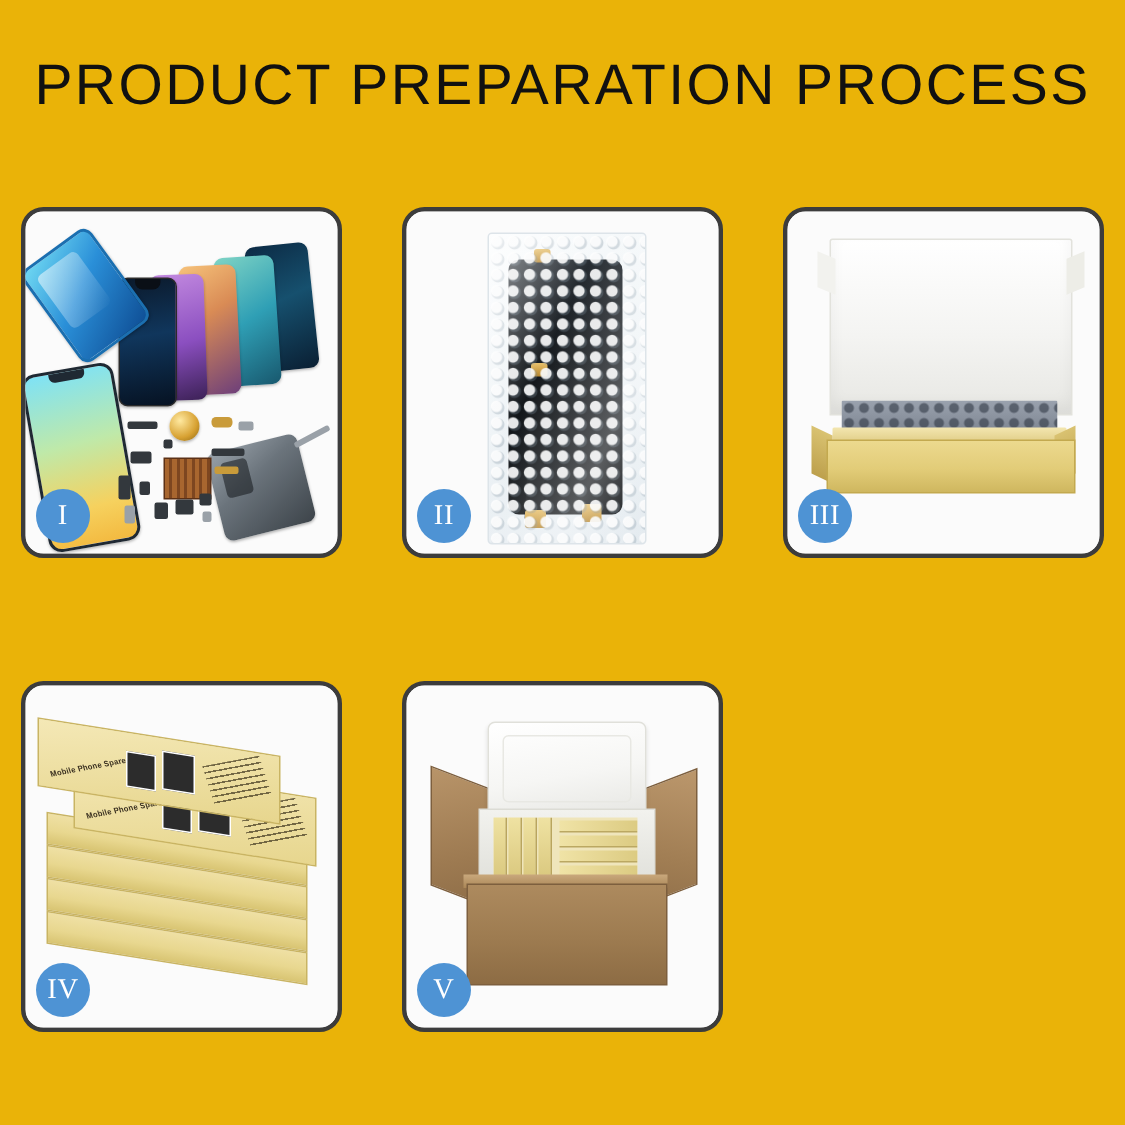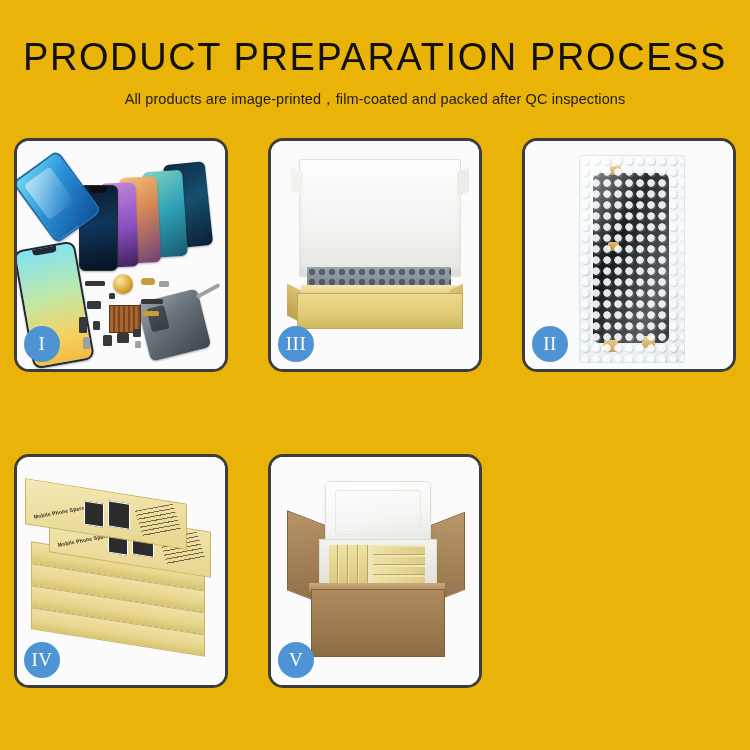--- a/index.html
+++ b/index.html
@@ -416,21 +416,20 @@
     background: rgba(130,103,66,.6);
   }
 </style>
 </head>
 <body>
 
 <div class="page">
 
   <div class="header">
     <h1 class="title">PRODUCT PREPARATION PROCESS</h1>
-    <p class="subtitle">All products are image-printed，film-coated and packed after QC inspections</p>
   </div>
 
   <div class="grid">
 
     <div class="panel p1">
       <div class="panel-stage">
         <div class="ph ph-a"></div>
         <div class="ph ph-b"></div>
         <div class="ph ph-c"></div>
         <div class="ph ph-d"></div>
@@ -452,46 +451,46 @@
         <div class="part" style="left:116px;top:188px;width:8px;height:8px;"></div>
         <div class="part gold" style="left:126px;top:170px;width:16px;height:5px;"></div>
         <div class="part" style="left:124px;top:158px;width:22px;height:5px;"></div>
         <div class="part lt" style="left:118px;top:200px;width:6px;height:7px;"></div>
         <div class="part" style="left:92px;top:152px;width:6px;height:6px;"></div>
         <div class="part lt" style="left:178px;top:148px;width:26px;height:4px;transform:rotate(-28deg);"></div>
       </div>
       <div class="badge">I</div>
     </div>
 
-    <div class="panel p3">
-      <div class="panel-stage">
-        <div class="box3-lid"></div>
-        <div class="box3-foam"></div>
-        <div class="box3-rim"></div>
-        <div class="box3-left"></div>
-        <div class="box3-right"></div>
-        <div class="box3-front"></div>
-      </div>
-      <div class="badge">III</div>
-    </div>
-
     <div class="panel p2">
       <div class="panel-stage">
         <div class="bubblebag">
           <div class="screen-in"></div>
           <div class="flex-tail"></div>
           <div class="gold-tab" style="left:30px;top:10px;"></div>
           <div class="gold-tab" style="left:28px;top:86px;"></div>
           <div class="gold-tab" style="left:24px;top:184px;width:14px;height:12px;"></div>
           <div class="gold-tab" style="left:62px;top:180px;width:13px;height:12px;"></div>
           <div class="bubbles"></div>
           <div class="bag-sheen"></div>
         </div>
       </div>
       <div class="badge">II</div>
+    </div>
+
+    <div class="panel p3">
+      <div class="panel-stage">
+        <div class="box3-lid"></div>
+        <div class="box3-foam"></div>
+        <div class="box3-rim"></div>
+        <div class="box3-left"></div>
+        <div class="box3-right"></div>
+        <div class="box3-front"></div>
+      </div>
+      <div class="badge">III</div>
     </div>
 
     <div class="panel p4">
       <div class="panel-stage">
         <div class="stack">
 
           <div class="sbox" style="left:8px;top:146px;width:172px;height:20px;transform:skewY(9deg);"></div>
           <div class="sbox" style="left:8px;top:124px;width:172px;height:20px;transform:skewY(9deg);"></div>
           <div class="sbox" style="left:8px;top:102px;width:172px;height:20px;transform:skewY(9deg);"></div>
           <div class="sbox" style="left:8px;top:80px;width:172px;height:20px;transform:skewY(9deg);"></div>

